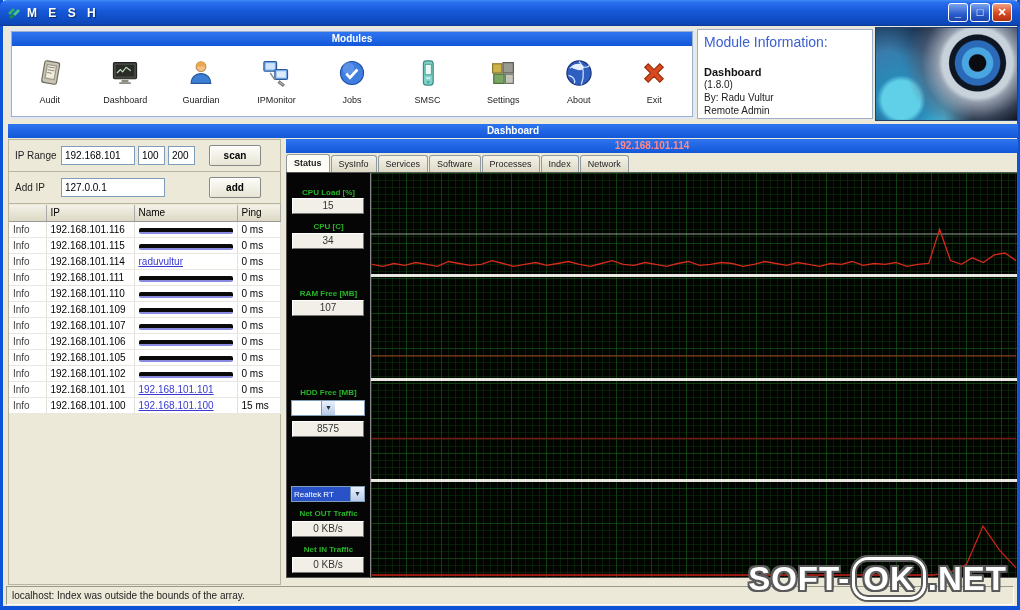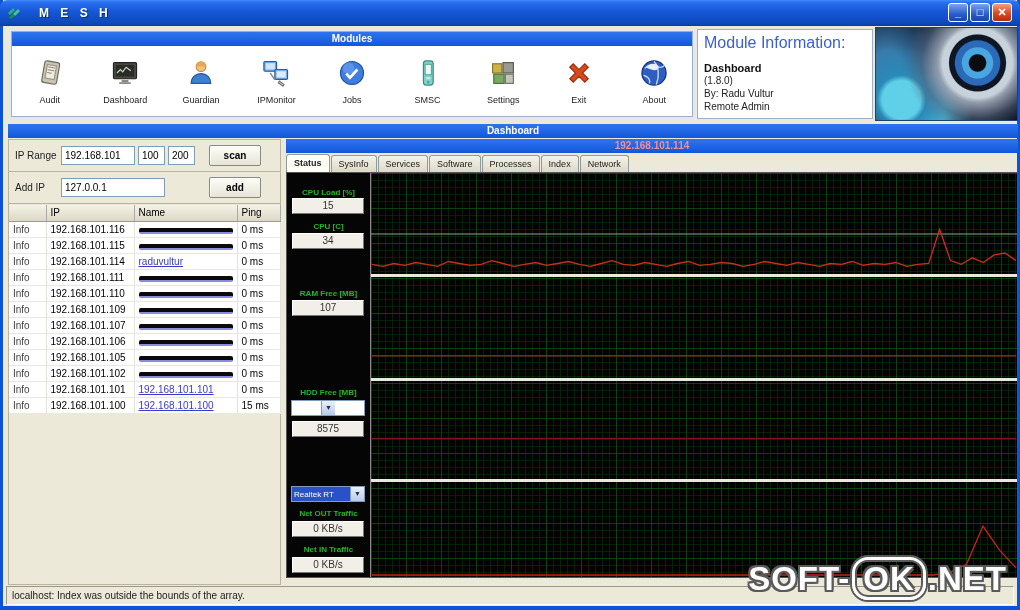--- a/index.html
+++ b/index.html
@@ -4,21 +4,21 @@
 <style>
   * { margin:0; padding:0; box-sizing:border-box; }
   html,body { width:1020px; height:610px; background:#3a6ea5; overflow:hidden;
               font-family:"Liberation Sans", sans-serif; }
   .window { position:absolute; left:0; top:0; width:1020px; height:610px;
             background:#ece9d8; border-left:3px solid #0c53d8; border-right:3px solid #0c53d8;
             border-bottom:4px solid #0c53d8; }
   
   .titlebar { position:absolute; left:-3px; top:0; width:1020px; height:26px;
     background:linear-gradient(180deg,#3f8cf3 0%,#2a6ef0 10%,#1557d6 45%,#0d47b8 92%,#0a3a9a 100%);
-    border-radius:7px 7px 0 0; display:flex; align-items:center; padding:0 6px;gap:12px; }
+    border-radius:7px 7px 0 0; display:flex; align-items:center; padding:0 6px; }
   .titlebar .title { color:#fff; font-weight:bold; font-size:12px; letter-spacing:4px;
     text-shadow:1px 1px 1px #0a2a6a; margin-left:5px; }
   .app-icon { width:16px; height:16px; display:inline-block; }
   .winbtns { position:absolute; right:8px; top:3px; display:flex; gap:2px; }
   .wbtn { width:20px; height:19px; border-radius:3px; border:1px solid #fff;
     background:linear-gradient(180deg,#7aa4ee,#2a5ccc 60%,#1a44a8); color:#fff;
     font-size:11px; line-height:17px; text-align:center; font-weight:bold; }
   .wbtn.close { background:linear-gradient(180deg,#f0a080,#d84a22 55%,#b03010); }
   
   .modules { position:absolute; left:8px; top:31px; width:682px; height:86px;
@@ -26,21 +26,21 @@
   .panel-hdr { height:14px; background:linear-gradient(180deg,#2f74ef,#1257d8); color:#fff;
     font-size:10px; font-weight:bold; text-align:center; line-height:14px; }
   .mod-row { display:flex; height:70px; }
   .mod-item { flex:1; display:flex; flex-direction:column; align-items:center;
     justify-content:center; gap:3px; cursor:pointer; }
   .mod-item svg { width:30px; height:30px; }
   .mod-item .mlabel { font-size:9px; color:#222; }
   
   .modinfo { position:absolute; left:694px; top:29px; width:176px; height:90px;
     background:#fff; border:1px solid #9db0c8; padding:4px 6px; }
-  .modinfo .mi-hdr { color:#3a5fd0; font-size:16px; margin-bottom:10px; }
+  .modinfo .mi-hdr { color:#3a5fd0; font-size:14px; margin-bottom:16px; }
   .modinfo .mi-name { font-size:11px; font-weight:bold; color:#111; }
   .modinfo .mi-line { font-size:10px; color:#222; line-height:13px; }
   
   .eyeart { position:absolute; left:872px; top:27px; width:143px; height:94px;
     background:
       radial-gradient(circle at 72% 38%, #0a0c12 0 7%, #4aa6e0 8% 13%, #2a6ab8 14% 19%, #0e1624 20% 24%, #c8d2da 25% 30%, rgba(160,170,185,.9) 34%, rgba(90,105,130,.55) 48%, rgba(40,55,90,0) 62%),
       radial-gradient(circle at 18% 78%, #5fd0e8 0 14%, #2a8ab8 18%, rgba(20,60,110,0) 40%),
       radial-gradient(circle at 38% 95%, #4ac0dc 0 12%, rgba(20,60,110,0) 35%),
       radial-gradient(circle at 8% 40%, #3a7aaa 0 10%, rgba(10,30,70,0) 40%),
       linear-gradient(135deg,#12203a,#0a1426 60%,#060b18);
@@ -191,31 +191,31 @@
           <span><svg viewBox="0 0 26 26">
               <rect x="4" y="5" width="8" height="8" fill="#cdb24a" stroke="#8a7626"></rect>
               <rect x="13" y="4" width="9" height="9" fill="#9a9a92" stroke="#5a5a52"></rect>
               <rect x="5" y="14" width="9" height="8" fill="#7aa862" stroke="#47703a"></rect>
               <rect x="15" y="14" width="7" height="8" fill="#c4c4ba" stroke="#70706a"></rect>
             </svg></span>
           <span class="mlabel">Settings</span>
         </div>
         <div class="mod-item">
           <span><svg viewBox="0 0 26 26">
-              <path d="M5 8l3-3 5 5 5-5 3 3-5 5 5 5-3 3-5-5-5 5-3-3 5-5z" fill="#d84a1e" stroke="#9a2c0a"></path>
-            </svg></span>
-          <span class="mlabel">Exit</span>
-        </div>
-        <div class="mod-item">
-          <span><svg viewBox="0 0 26 26">
               <circle cx="13" cy="13" r="10.5" fill="#2e5fc0" stroke="#16307a"></circle>
               <path d="M5 9c3-3 7-4 10-2 3 1.8 6 1 7.5-1M4 15c4 1 6 4 5 7M13 3c4 4 5 12 2 20" stroke="#cfe0ff" fill="none" stroke-width="1.1"></path>
               <path d="M7 7c2.5-2 6-2.6 8.5-1.2 1.8 1 2 3.2.4 4.2-2.2 1.4-5.5.2-7.9-.8C6 8.4 6.3 7.6 7 7z" fill="#e8f0ff"></path>
             </svg></span>
           <span class="mlabel">About</span>
+        </div>
+        <div class="mod-item">
+          <span><svg viewBox="0 0 26 26">
+              <path d="M5 8l3-3 5 5 5-5 3 3-5 5 5 5-3 3-5-5-5 5-3-3 5-5z" fill="#d84a1e" stroke="#9a2c0a"></path>
+            </svg></span>
+          <span class="mlabel">Exit</span>
         </div>
       </div>
   </div>
 
   <div class="modinfo">
     <div class="mi-hdr">Module Information:</div>
     <div class="mi-name">Dashboard</div>
     <div class="mi-line">(1.8.0)</div>
     <div class="mi-line">By: Radu Vultur</div>
     <div class="mi-line">Remote Admin</div>

